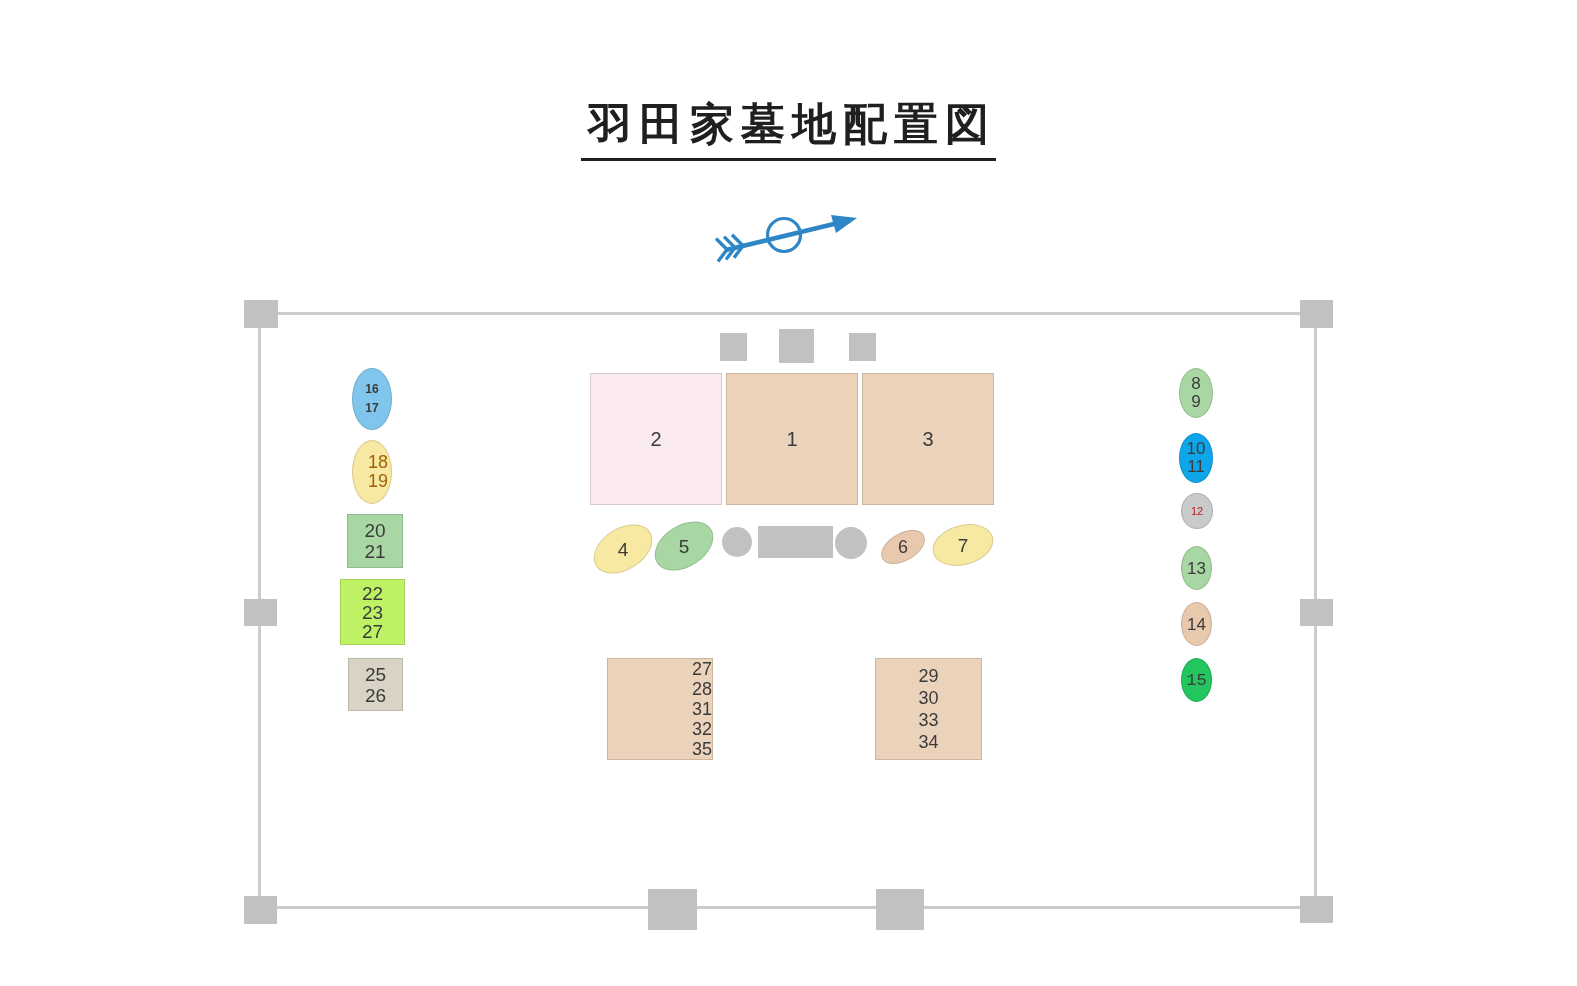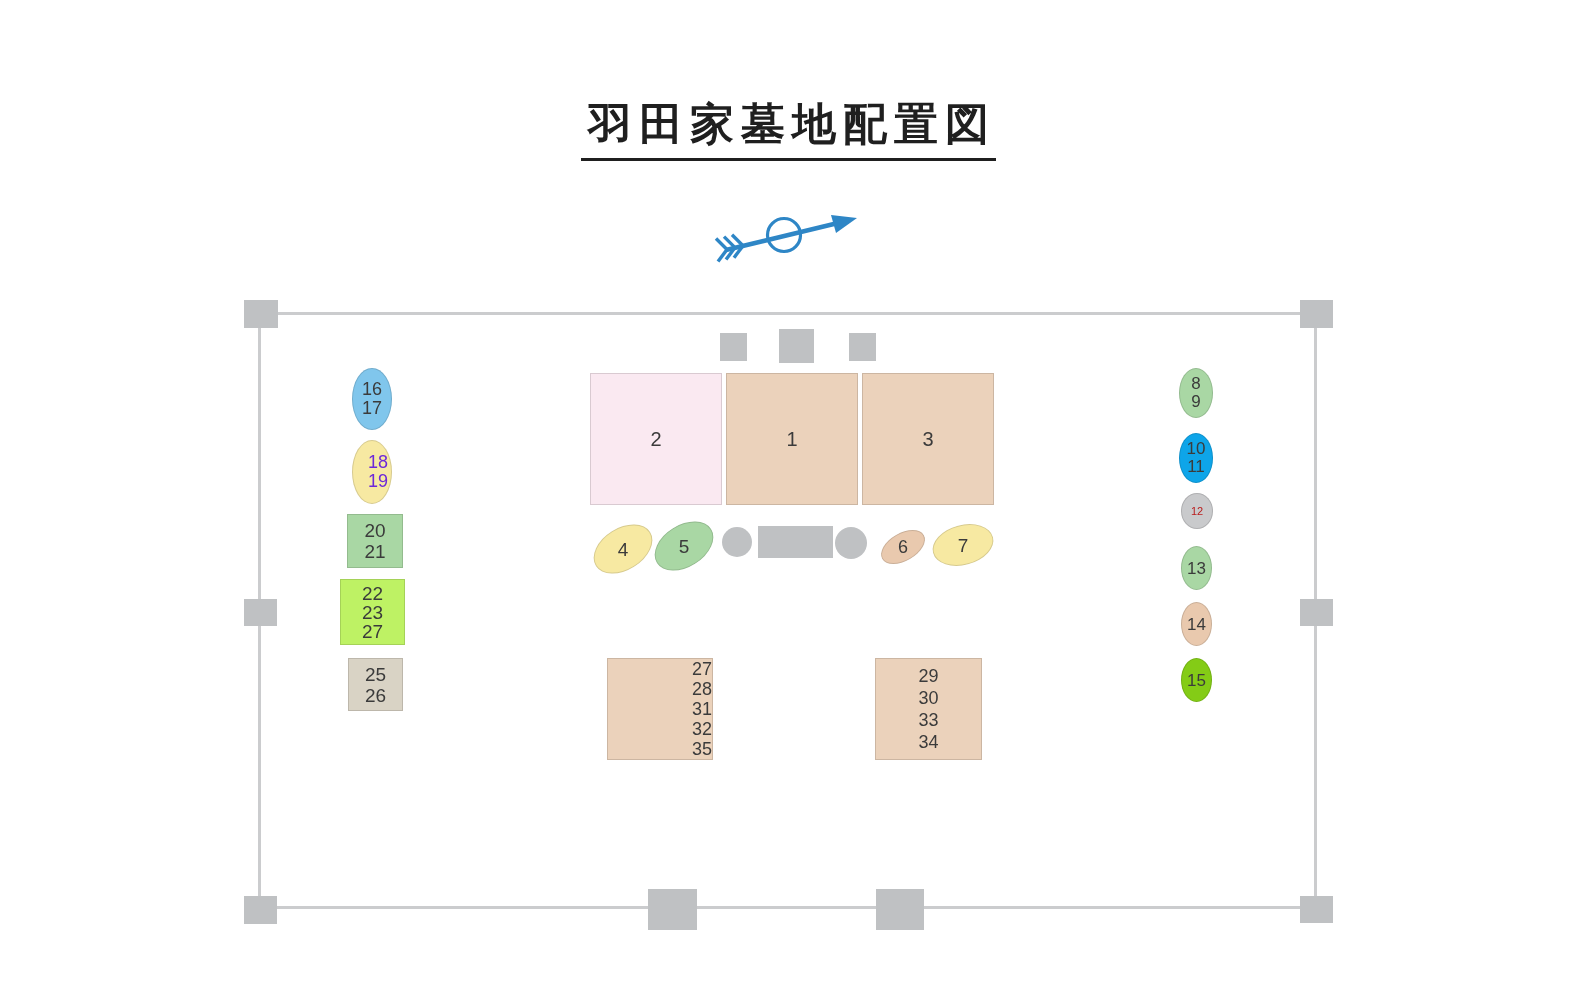--- a/index.html
+++ b/index.html
@@ -88,27 +88,27 @@
         <div class="lbl" style="font-size: 18px; line-height: 20px; color: rgb(59, 59, 59); transform: rotate(30deg);">
           <span>6</span>
         </div>
       </div>
       <div class="plot ellipse" style="left: 932px; top: 525px; width: 62px; height: 40px; background: rgb(247, 233, 162); transform: rotate(-15deg);">
         <div class="lbl" style="font-size: 19px; line-height: 21px; color: rgb(59, 59, 59); transform: rotate(15deg);">
           <span>7</span>
         </div>
       </div>
       <div class="plot ellipse" style="left: 352px; top: 368px; width: 40px; height: 62px; background: rgb(128, 198, 236);">
-        <div class="lbl" style="font-size: 18px; line-height: 19px; color: rgb(59, 59, 59);">
+        <div class="lbl" style="font-size: 12px; line-height: 19px; color: rgb(59, 59, 59); font-weight: bold;">
           <span>16</span>
           <span>17</span>
         </div>
       </div>
       <div class="plot ellipse" style="left: 352px; top: 440px; width: 40px; height: 64px; background: rgb(247, 233, 162);">
-        <div class="lbl" style="font-size: 18px; line-height: 19px; color: #6d28d9; margin-left: 12px;">
+        <div class="lbl" style="font-size: 18px; line-height: 19px; color: #a16207; margin-left: 12px;">
           <span>18</span>
           <span>19</span>
         </div>
       </div>
       <div class="plot rect" style="left: 347px; top: 514px; width: 56px; height: 54px; background: rgb(169, 215, 164);">
         <div class="lbl" style="font-size: 19px; line-height: 21px; color: rgb(59, 59, 59);">
           <span>20</span>
           <span>21</span>
         </div>
       </div>
@@ -145,21 +145,21 @@
       <div class="plot ellipse" style="left: 1181px; top: 546px; width: 31px; height: 44px; background: rgb(169, 215, 164);">
         <div class="lbl" style="font-size: 17px; line-height: 19px; color: rgb(59, 59, 59);">
           <span>13</span>
         </div>
       </div>
       <div class="plot ellipse" style="left: 1181px; top: 602px; width: 31px; height: 44px; background: rgb(233, 201, 174);">
         <div class="lbl" style="font-size: 17px; line-height: 19px; color: rgb(59, 59, 59);">
           <span>14</span>
         </div>
       </div>
-      <div class="plot ellipse" style="left: 1181px; top: 658px; width: 31px; height: 44px; background: #84cc16;">
+      <div class="plot ellipse" style="left: 1181px; top: 658px; width: 31px; height: 44px; background: #22c55e; font-family: Liberation Mono, monospace;">
         <div class="lbl" style="font-size: 17px; line-height: 19px; color: rgb(59, 59, 59);">
           <span>15</span>
         </div>
       </div>
       <div class="plot rect" style="left: 607px; top: 658px; width: 106px; height: 102px; background: rgb(235, 210, 187);">
         <div class="lbl" style="font-size: 18px; line-height: 20px; color: rgb(59, 59, 59); align-items: flex-end;">
           <span>27</span>
           <span>28</span>
           <span>31</span>
           <span>32</span>

